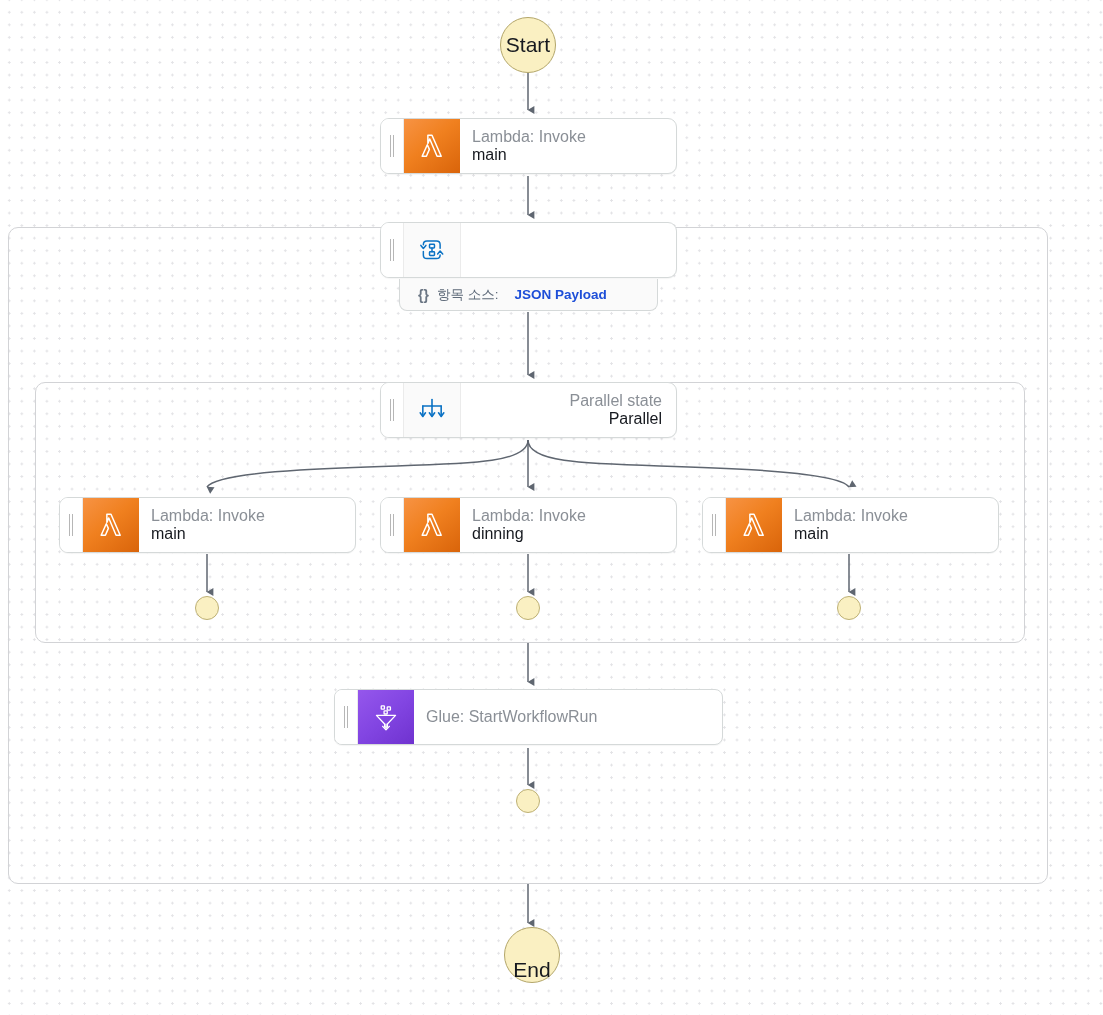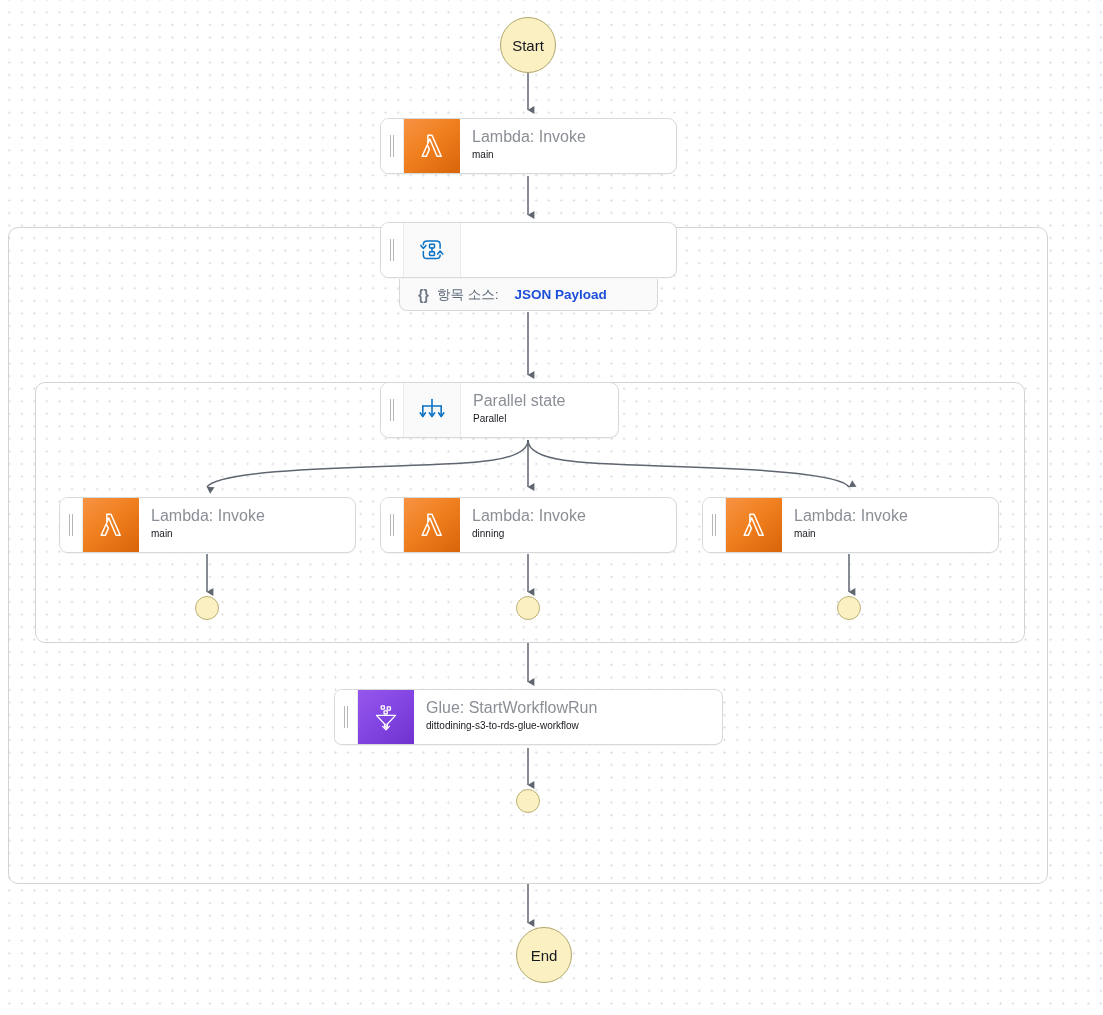--- a/index.html
+++ b/index.html
@@ -43,21 +43,21 @@
   .terminal {
     position: absolute;
     border-radius: 50%;
     background: #faf0c2;
     border: 1px solid #b3a66a;
     box-sizing: border-box;
     display: flex;
     align-items: center;
     justify-content: center;
     color: #16191f;
-    font-size: 15px;
+    font-size: 21px;
   }
   .terminal.small {
     width: 24px;
     height: 24px;
     border-color: #bdb075;
   }
   .terminal.big {
     width: 56px;
     height: 56px;
   }
@@ -118,21 +118,21 @@
     min-width: 0;
   }
   .label-type {
     font-size: 16px;
     color: #8a8f96;
     line-height: 15px;
     margin-bottom: 1px;
     white-space: nowrap;
   }
   .label-name {
-    font-size: 10px;
+    font-size: 16px;
     color: #16191f;
     line-height: 19px;
     white-space: nowrap;
   }
 
   
   .subchip {
     position: absolute;
     height: 32px;
     background: #fafafa;
@@ -238,21 +238,21 @@
       </svg>
     </div>
   </div>
 
   <div class="subchip" style="left:399px; top:279px; width:259px;">
     <span class="braces">{}</span>
     <span>항목 소스:</span>
     <span class="src-val">JSON Payload</span>
   </div>
 
-  <div class="node" style="left:380px; top:382px; width:239px;">
+  <div class="node" style="left:380px; top:382px; width:297px;text-align:right;">
     <div class="grip">
         <i></i>
         <i></i>
       </div>
     <div class="icon-pane plain">
       <svg width="30" height="30" viewBox="0 0 34 34" fill="none" stroke="#0b72c4" stroke-width="1.8" stroke-linecap="round" stroke-linejoin="round">
         <path d="M17.0,5.2 L17.0,12.4"></path>
         <path d="M6.6,12.4 L27.4,12.4"></path>
         <path d="M6.6,12.4 L6.6,23.4"></path>
         <path d="M17.0,12.4 L17.0,23.4"></path>
@@ -333,23 +333,22 @@
         <rect x="11.6" y="4.4" width="3.6" height="3.6" rx="0.6"></rect>
         <rect x="18.4" y="5.6" width="3.6" height="3.6" rx="0.6"></rect>
         <rect x="14.8" y="10.0" width="3.6" height="3.6" rx="0.6"></rect>
         <path d="M6.2,15.2 L27.8,15.2 L18.6,25.0 L18.6,28.4 L15.4,28.4 L15.4,25.0 Z"></path>
         <path d="M17.0,25.0 L17.0,31.0"></path>
         <path d="M13.2,27.6 L17.0,31.6 L20.8,27.6"></path>
       </svg>
     </div>
     <div class="labels">
       <div class="label-type">Glue: StartWorkflowRun</div>
-      <div class="label-name">dittodining-s3-to-rds-glue-workflow</div>
     </div>
   </div>
 
   <div class="terminal small" style="left:516px; top:789px;"></div>
 
-  <div class="terminal big" style="left:516px; top:927px;">
+  <div class="terminal big" style="left:504px; top:927px;align-items:flex-end;">
     <span>End</span>
   </div>
 
 </div>
 
 </body></html>

